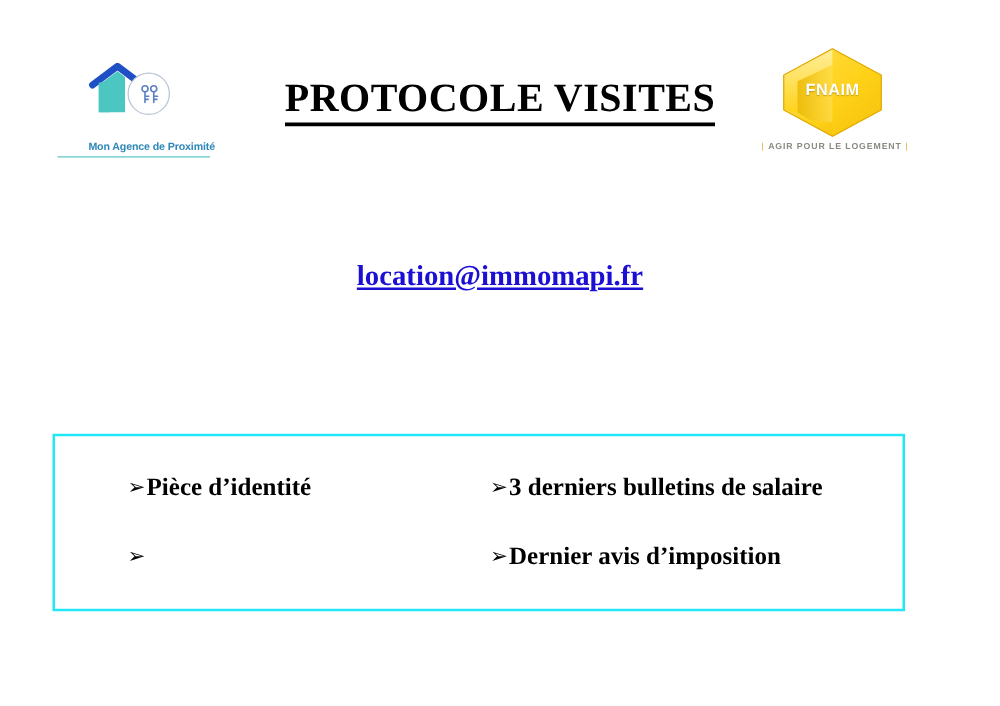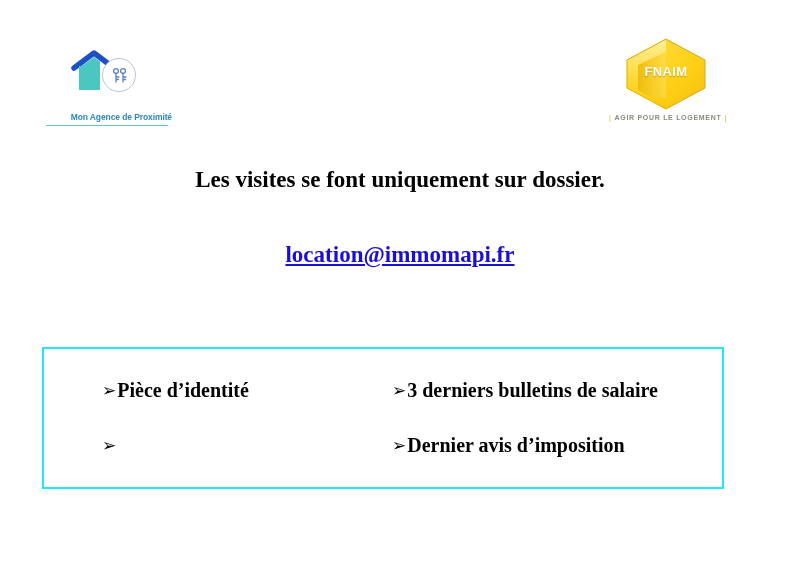--- a/index.html
+++ b/index.html
@@ -271,20 +271,23 @@
             <path d="M7 8.4 L7 17 M7 12 L10 12 M7 14.5 L9.5 14.5" fill="none" stroke="#5E7FC0" stroke-width="1.3" stroke-linecap="round"></path>
             <circle cx="14" cy="6" r="2.4" fill="none" stroke="#5E7FC0" stroke-width="1.3"></circle>
             <path d="M14 8.4 L14 17 M14 12 L17 12 M14 14.5 L16.5 14.5" fill="none" stroke="#5E7FC0" stroke-width="1.3" stroke-linecap="round"></path>
           </svg>
         </div>
       </div>
       <div class="imm-tagline">Mon Agence de Proximité</div>
       <div class="imm-rule"></div>
     </div>
 
+    <div class="title-block">
+      <span class="title-text">PROTOCOLE VISITES</span>
+    </div>
 
     <div class="logo-fnaim">
       <svg class="fnaim-hex" viewBox="0 0 84 72">
         <defs>
           <linearGradient id="gFace" x1="0" y1="0" x2="1" y2="1">
             <stop offset="0%" stop-color="#FFE866"></stop>
             <stop offset="55%" stop-color="#FFD21A"></stop>
             <stop offset="100%" stop-color="#F0B800"></stop>
           </linearGradient>
           <linearGradient id="gLeft" x1="0" y1="0" x2="1" y2="0">
@@ -302,21 +305,20 @@
         <polygon points="42,1 81,22 81,50 42,71" fill="#FFD21A" opacity="0.35"></polygon>
         <polygon points="42,1 81,22 81,50 42,71 3,50 3,22" fill="none" stroke="#E0A800" stroke-width="1"></polygon>
       </svg>
       <div class="fnaim-name">FNAIM</div>
       <div class="fnaim-tagline"><span class="bar">|</span><span>AGIR POUR LE LOGEMENT</span><span class="bar">|</span></div>
     </div>
 
   </div>
 
   <div class="body-lines">
-    <div class="line line-1">Les visites se font uniquement sur dossier.</div>
     <div class="line line-3">
       <a class="email-link" href="#">location@immomapi.fr</a>
     </div>
   </div>
 
   <div class="docs-box">
     <div class="docs-grid">
       <div class="doc-item">
         <span class="doc-bullet">➢</span>
         <span>Pièce d’identité</span>

